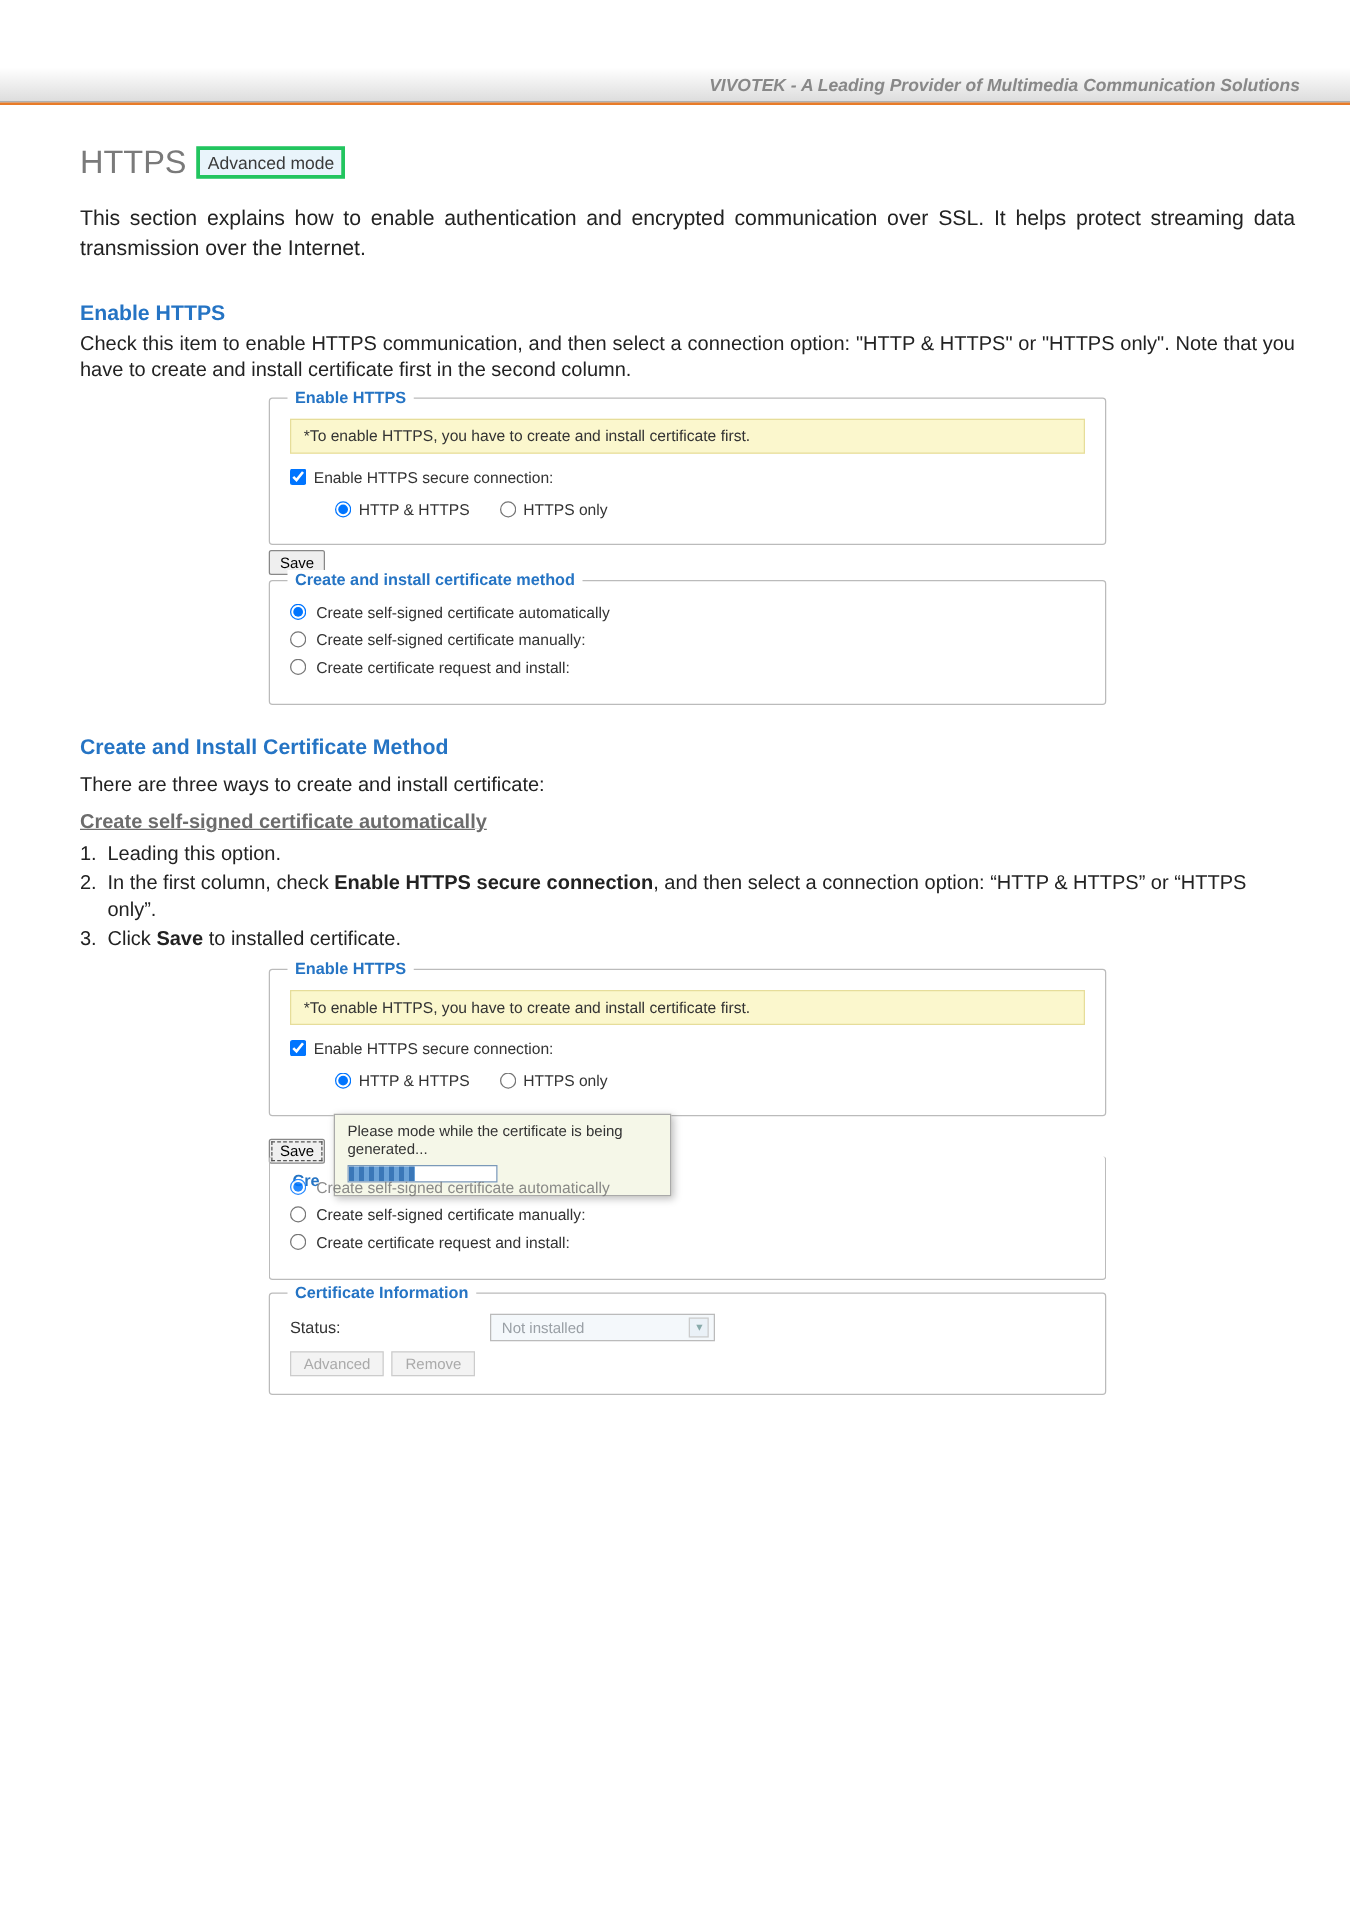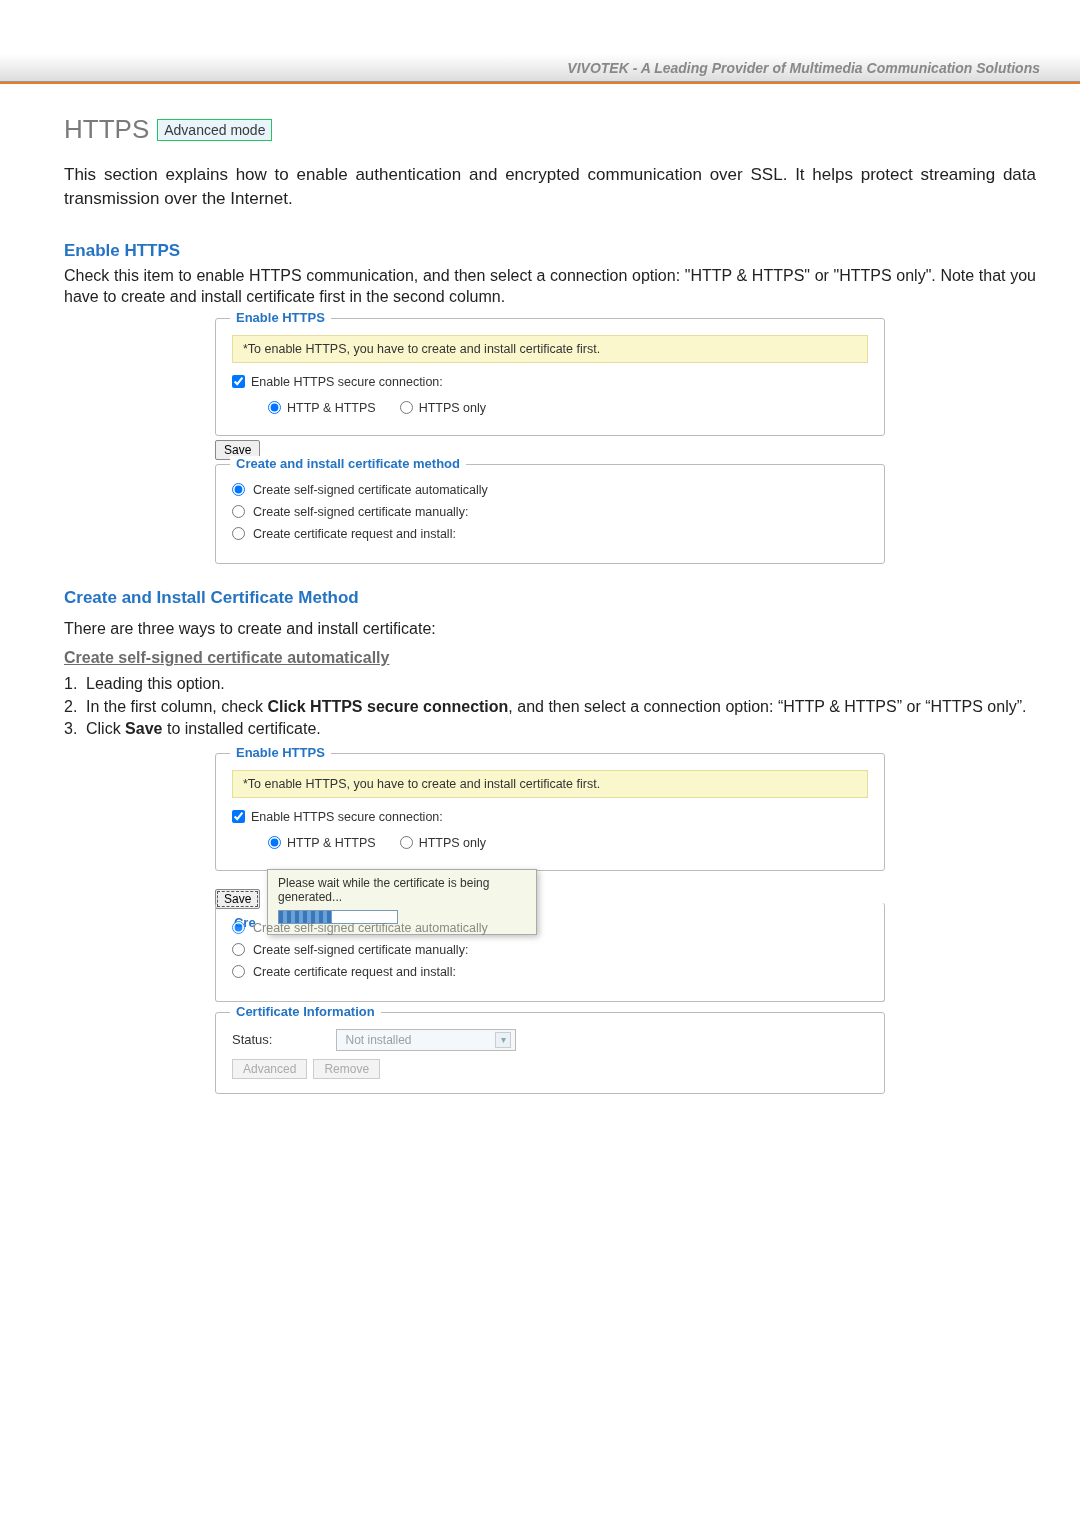--- a/index.html
+++ b/index.html
@@ -46,21 +46,21 @@
     display: flex;
     align-items: center;
     gap: 8px;
     margin-bottom: 18px;
   }
   .section-title {
     font-size: 26px;
     color: #7a7a7a;
   }
   .badge {
-    border: 1px solid #22c55e;
+    border: 3px solid #22c55e;
     background: #e9f4fb;
     color: #3a3a3a;
     font-size: 14px;
     padding: 2px 6px;
   }
   .intro-text {
     font-size: 17px;
     color: #222;
     text-align: justify;
     line-height: 1.4;
@@ -168,21 +168,21 @@
   }
   .progress .bar {
     height: 100%;
     width: 45%;
     background: repeating-linear-gradient(90deg, #3a77b8 0 4px, #6aa2d8 4px 8px);
   }
   .obscured {
     color: #777;
     opacity: .85;
   }
-  .status-row { display: flex; align-items: center; gap: 64px; margin: 6px 0 8px 0; }
+  .status-row { display: flex; align-items: center; gap: 120px; margin: 6px 0 8px 0; }
   .dropdown {
     border: 1px solid #bbb;
     background: #f4f8fb;
     width: 180px;
     height: 22px;
     display: flex;
     align-items: center;
     justify-content: space-between;
     padding: 0 4px 0 8px;
     color: #9aa0a6;
@@ -275,21 +275,21 @@
     <p class="body-text" style="margin-top:10px">There are three ways to create and install certificate:</p>
     <span class="grey-underline">Create self-signed certificate automatically</span>
     <div class="steps">
       <div class="step">
           <span class="num">1.</span>
           <span>Leading this option.</span>
         </div>
       <div class="step">
           <span class="num">2.</span>
         <span>
-          <span>In the first column, check </span><span class="bold">Click HTTPS secure connection</span><span>, and then select a connection option: “HTTP &amp; HTTPS” or “HTTPS only”.</span>
+          <span>In the first column, check </span><span class="bold">Enable HTTPS secure connection</span><span>, and then select a connection option: “HTTP &amp; HTTPS” or “HTTPS only”.</span>
         </span>
       </div>
       <div class="step">
           <span class="num">3.</span>
         <span>
           <span>Click </span><span class="bold">Save</span><span> to installed certificate.</span>
         </span>
       </div>
     </div>
 
@@ -311,21 +311,21 @@
             <input type="radio" style="">
             <label>HTTPS only</label>
           </div>
         </div>
       </div>
 
       <div class="stack">
         <button class="save-btn focus" style="position:relative;top:14px">Save</button>
         <span style="color:#2574c4;font-weight:bold;font-size:13px;position:relative;top:38px;left:-30px">Cre</span>
         <div class="tooltip-box" style="left:52px;top:-6px">
-          <span>Please wait while the certificate is being generated...</span>
+          <span>Please mode while the certificate is being generated...</span>
           <div class="progress">
               <div class="bar"></div>
             </div>
         </div>
       </div>
 
       <div class="fieldset" style="margin-top:8px;border-top:none;padding-top:22px">
         <div class="radio-opt obscured" style="margin-top:-4px">
           <input type="radio" checked="" style="">
           <span>Create self-signed certificate automatically</span>

